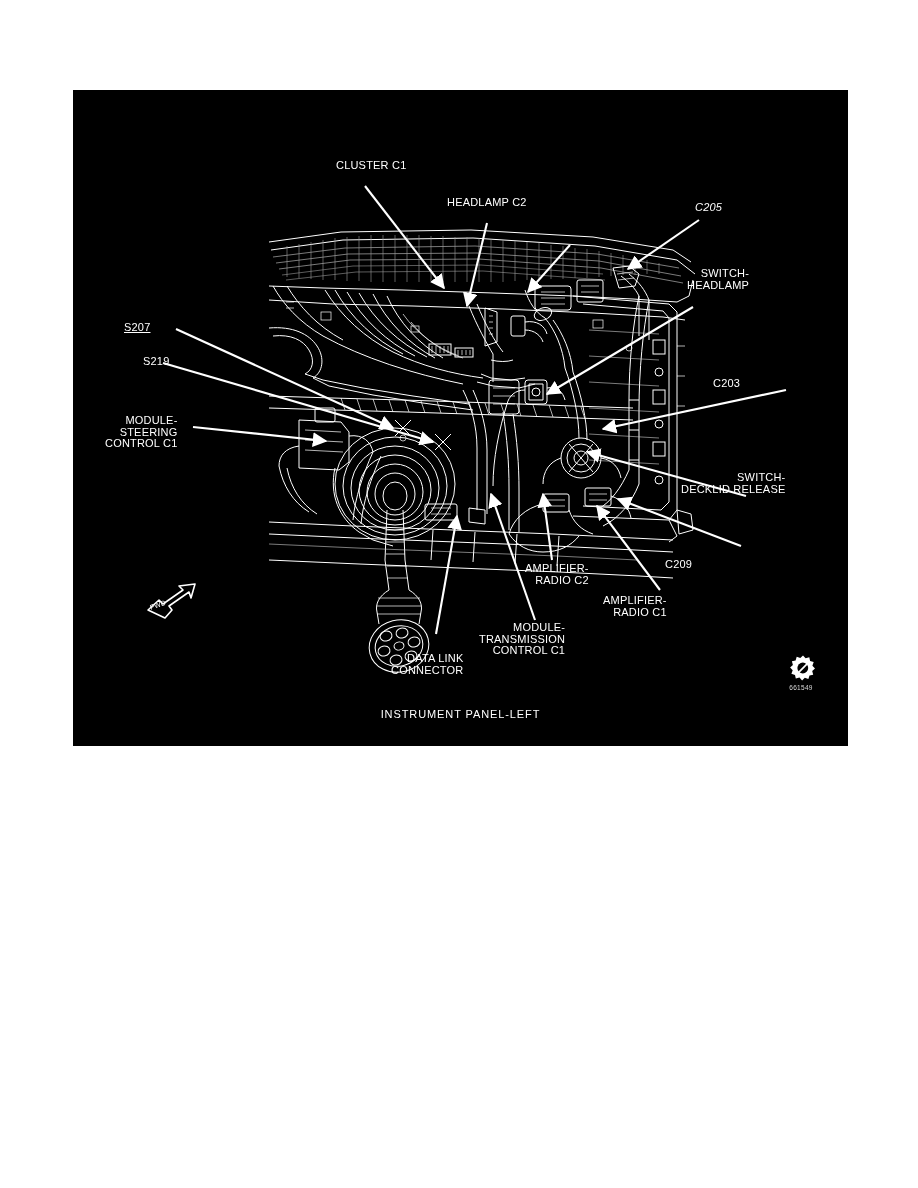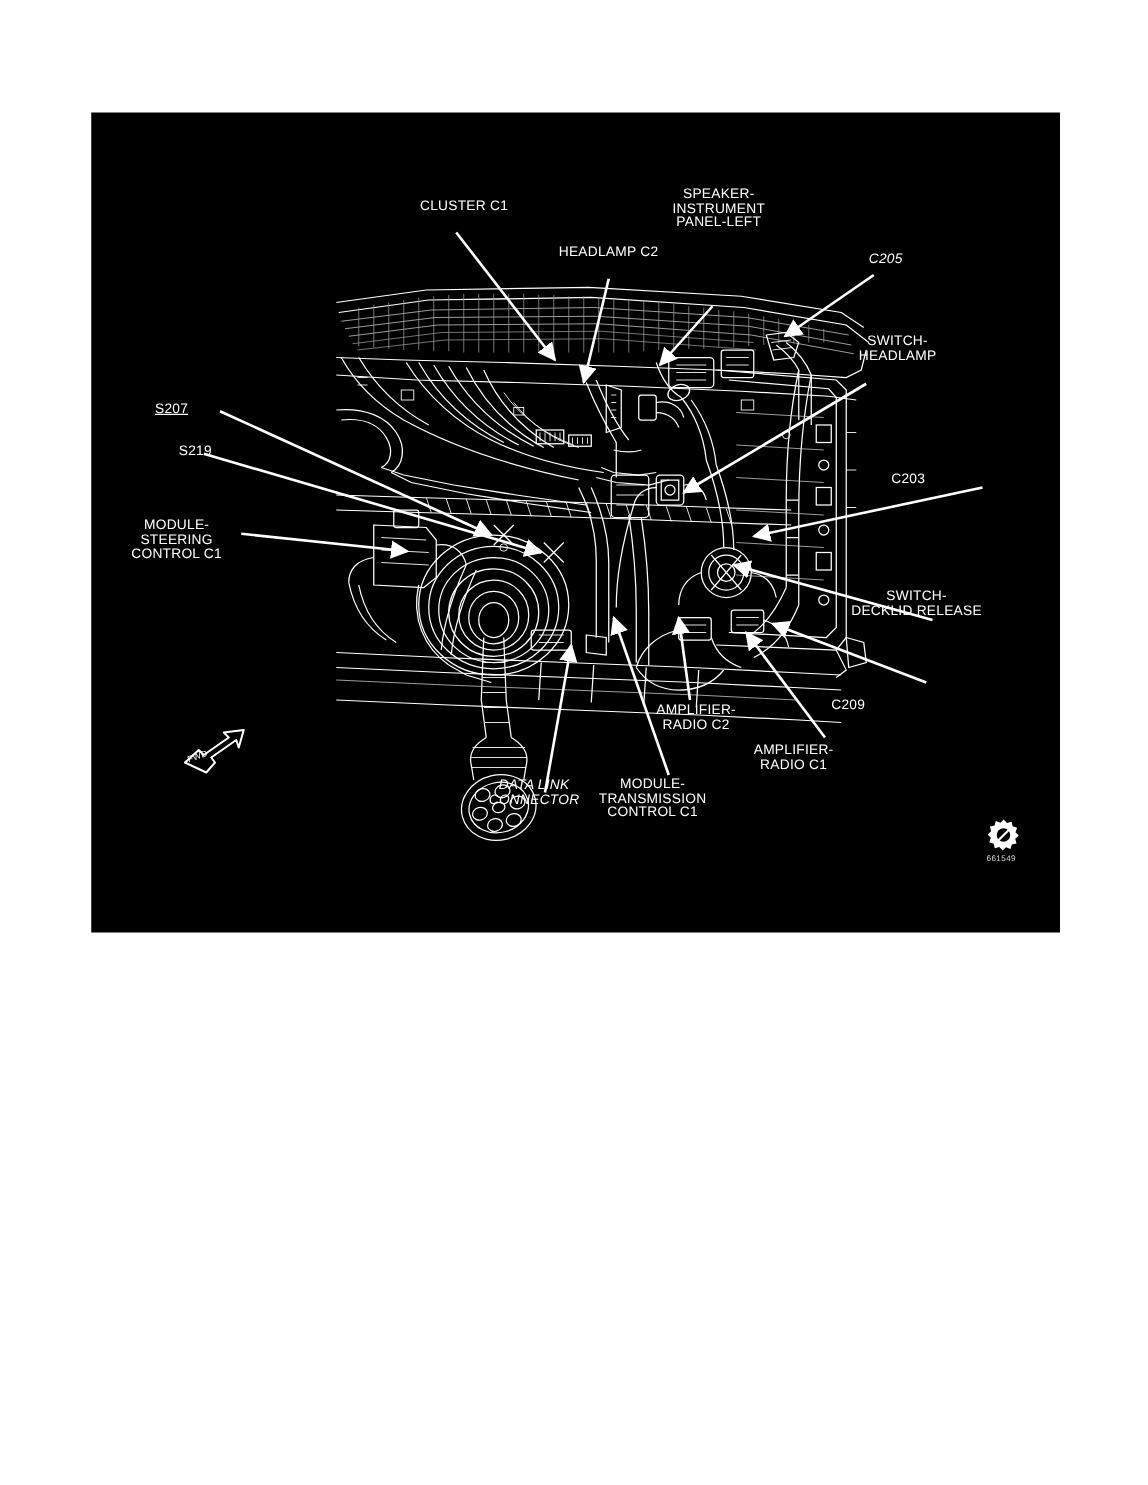--- a/index.html
+++ b/index.html
@@ -41,21 +41,21 @@
     position: absolute;
     color: #ffffff;
     font-family: "Liberation Sans", sans-serif;
     font-size: 11px;
     line-height: 11.5px;
     letter-spacing: 0.2px;
     white-space: pre;
     font-weight: 400;
     -webkit-font-smoothing: none;
   }
-  .callout.c-left   { text-align: center; }
+  .callout.c-left   { text-align: right; }
   .callout.c-center { text-align: center; }
 
   
   #figure-caption {
     position: absolute;
     left: 0;
     top: 618px;
     width: 775px;
     text-align: center;
     color: #ffffff;
@@ -409,23 +409,20 @@
 
     <path class="ldr" d="M90 273 L360 352"></path>
 
     <path class="ldr" d="M103 239 L320 338"></path>
   </svg>
 
   <div class="callout c-left" style="left:263px; top:70px;">CLUSTER C1</div>
 
   <div class="callout c-left" style="left:374px; top:107px;">HEADLAMP C2</div>
 
-  <div class="callout c-center" style="left:437px; top:60px; width:130px;">SPEAKER-
-INSTRUMENT
-PANEL-LEFT</div>
 
   <div class="callout c-left" style="left:622px; top:112px;font-style:italic;">C205</div>
 
   <div class="callout c-left" style="left:614px; top:178px;">SWITCH-
 HEADLAMP</div>
 
   <div class="callout c-left" style="left:640px; top:288px;">C203</div>
 
   <div class="callout c-left" style="left:608px; top:382px;">SWITCH-
 DECKLID RELEASE</div>
@@ -435,21 +432,21 @@
   <div class="callout c-left" style="left:530px; top:505px;">AMPLIFIER-
 RADIO C1</div>
 
   <div class="callout c-left" style="left:452px; top:473px;">AMPLIFIER-
 RADIO C2</div>
 
   <div class="callout c-left" style="left:406px; top:532px;">MODULE-
 TRANSMISSION
 CONTROL C1</div>
 
-  <div class="callout c-left" style="left:318px; top:533px;font-style:italic;">DATA LINK
+  <div class="callout c-left" style="left:318px; top:563px;">DATA LINK
 CONNECTOR</div>
 
   <div class="callout c-left" style="left:32px; top:325px;">MODULE-
 STEERING
 CONTROL C1</div>
 
   <div class="callout c-left" style="left:47px; top:266px;margin-left:23px;">S219</div>
 
   <div class="callout c-left" style="left:51px; top:232px;text-decoration:underline;">S207</div>
 
@@ -463,14 +460,15 @@
          L25.0 13.4 L22.2 16.0 L23.2 19.7 L19.5 20.5 L18.4 24.1
          L14.8 22.8 L12.1 25.4 L9.5 22.6 L5.8 23.6 L5.0 19.9
          L1.4 18.8 L2.7 15.2 L0.1 12.5 L2.9 9.9 L1.9 6.2
          L5.6 5.4 L6.7 1.8 L10.3 3.1 Z"></path>
     <circle cx="12.8" cy="13" r="5.4" fill="#000000"></circle>
     <path d="M8.4 17.6 L17.6 8.4" stroke="#ffffff" stroke-width="1.7"></path>
   </svg>
 
   <div id="figure-number">661549</div>
 
+  <div id="figure-caption">INSTRUMENT PANEL-LEFT</div>
 
 </div>
 
 </body></html>

